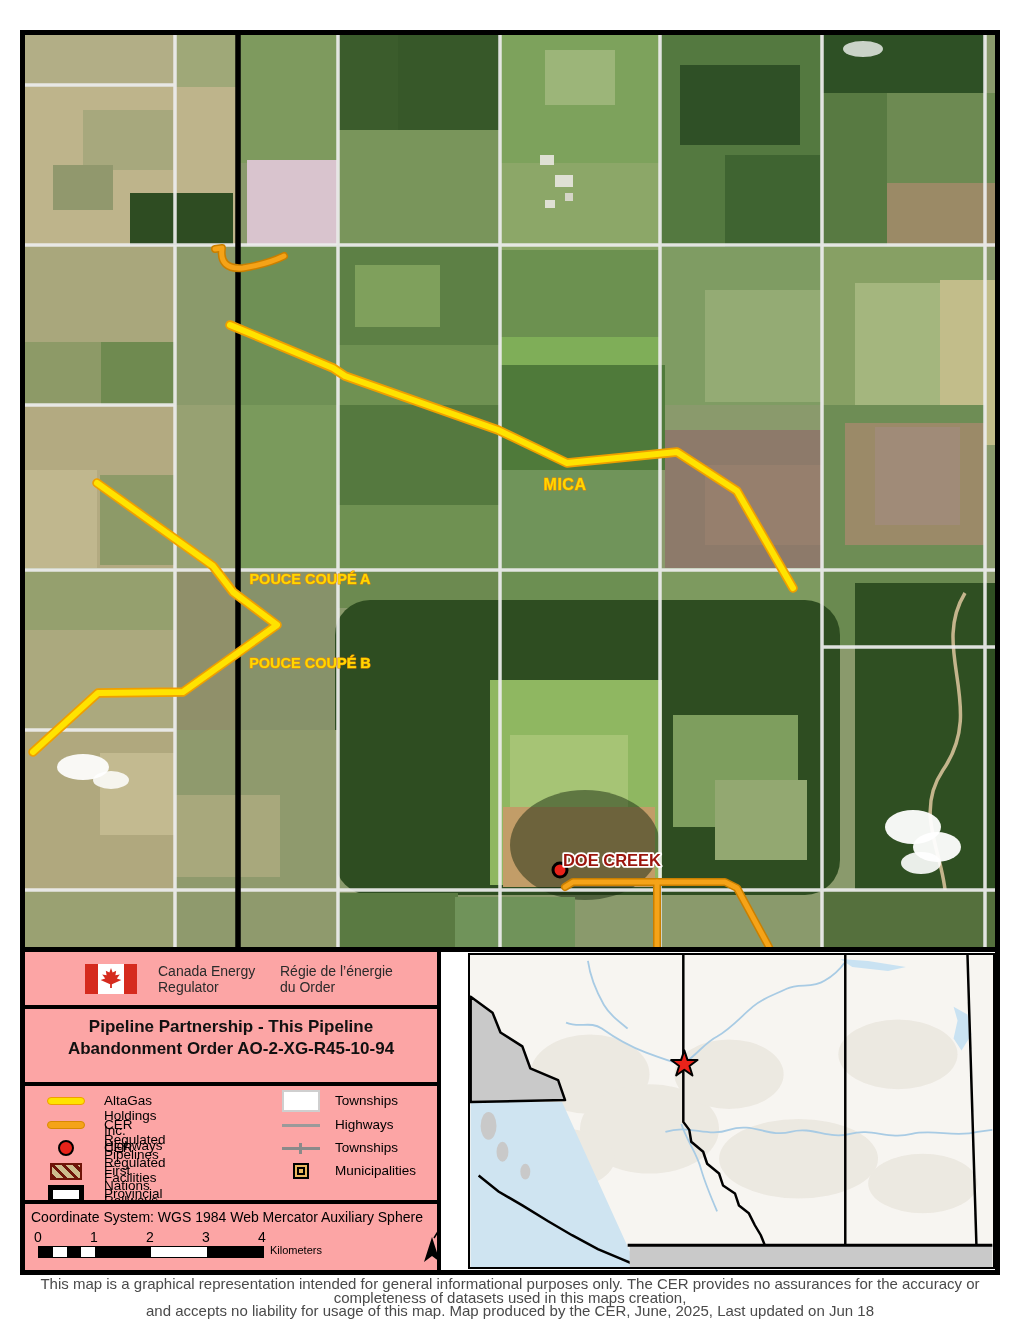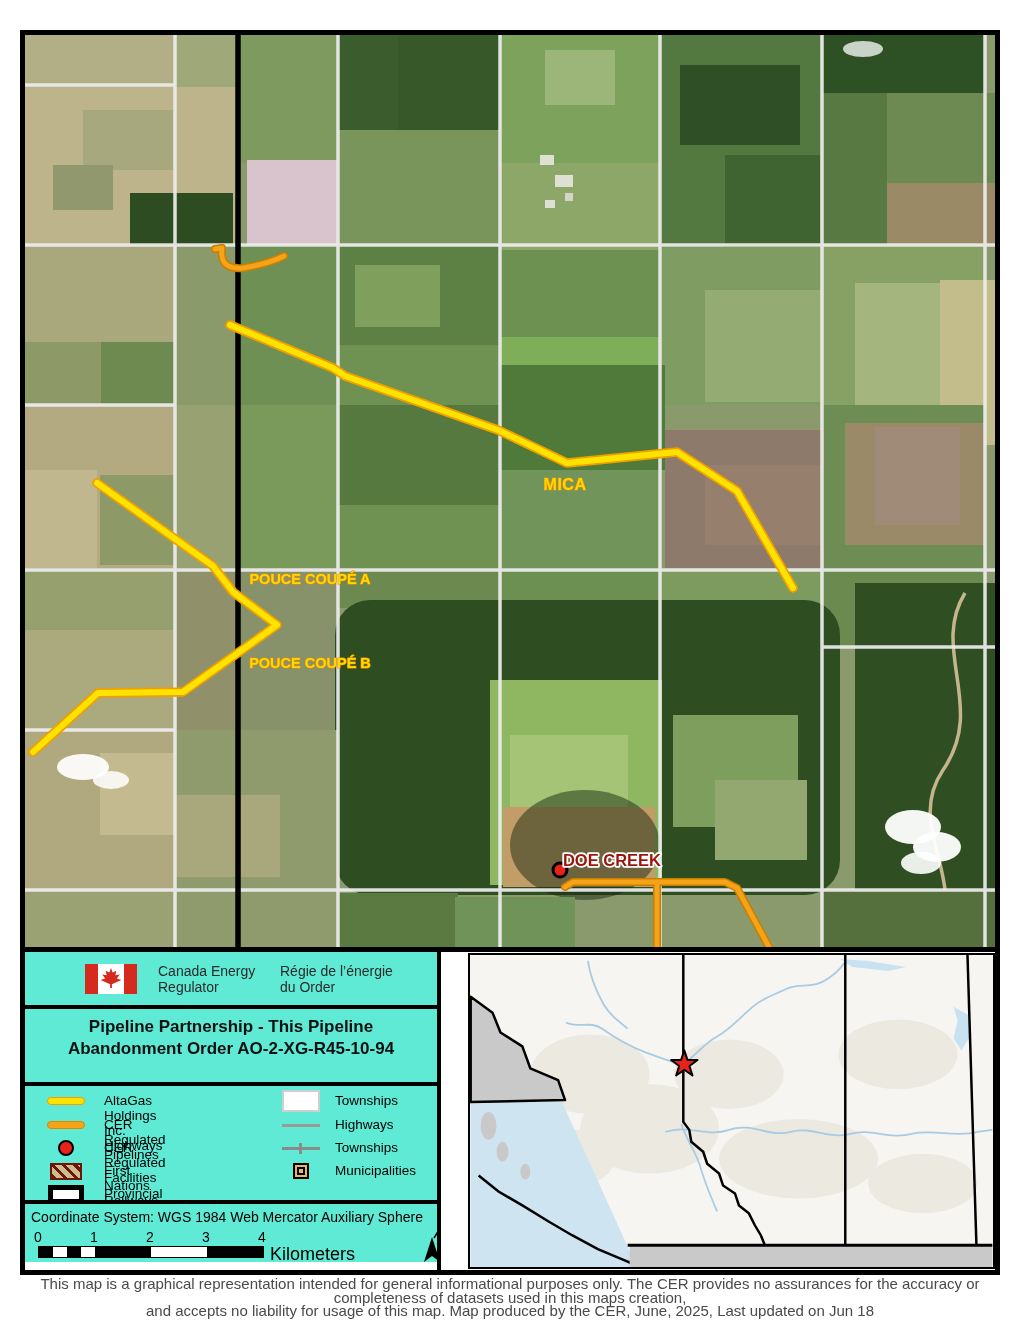--- a/index.html
+++ b/index.html
@@ -2,25 +2,25 @@
 <html><head>
 <meta charset="utf-8">
 <style>
   html,body{margin:0;padding:0;background:#fff;}
   .sheet{position:relative;width:1020px;height:1320px;background:#fff;
          font-family:"Liberation Sans",sans-serif;overflow:hidden;}
   .frame{position:absolute;left:20px;top:30px;width:970px;height:1235px;border:5px solid #000;}
   .map{position:absolute;left:0;top:0;width:970px;height:912px;overflow:hidden;border-bottom:5px solid #000;background:#8a9a6c;}
   .panel{position:absolute;left:0;top:917px;width:970px;height:318px;background:#fff;}
   .leftcol{position:absolute;left:0;top:0;width:412px;height:318px;border-right:4px solid #000;background:#fff;}
-  .box{position:absolute;left:0;width:412px;background:#5eead4;}
+  .box{position:absolute;left:0;width:412px;background:#fca5a5;}
   .logo-box{top:0;height:53px;border-bottom:4px solid #000;}
   .title-box{top:57px;height:73px;border-bottom:4px solid #000;}
   .legend-box{top:134px;height:114px;border-bottom:4px solid #000;}
-  .coord-box{top:252px;height:58px;}
+  .coord-box{top:252px;height:66px;}
   .flag{position:absolute;left:60px;top:12px;}
   .agency{position:absolute;top:11px;font-size:14px;line-height:16px;color:#2b2b2b;white-space:pre-line;}
   .agency.en{left:133px;}
   .agency.fr{left:255px;}
   .maptitle{padding-top:7px;text-align:center;font-weight:bold;font-size:17px;line-height:22px;color:#111;}
   .lrow{position:absolute;height:22px;}
   .licon{position:absolute;left:13px;width:56px;height:22px;display:flex;align-items:center;justify-content:center;}
   .licon-r{position:absolute;left:248px;width:56px;height:22px;display:flex;align-items:center;justify-content:center;}
   .llabel{position:absolute;left:79px;top:3px;font-size:13.5px;color:#000;}
   .llabel-r{position:absolute;left:310px;top:3px;font-size:13.5px;color:#000;}
@@ -34,21 +34,21 @@
   .sym-hwy{width:38px;height:3px;background:#9a9a9a;}
   .sym-rail{position:relative;width:38px;height:3px;background:#8a8a8a;}
   .sym-rail::after{content:"";position:absolute;left:17px;top:-4px;width:2.5px;height:11px;background:#8a8a8a;}
   .sym-muni{width:12px;height:12px;border:2.5px solid #000;background:#eab75e;display:flex;align-items:center;justify-content:center;}
   .sym-muni-inner{width:4px;height:4px;border:2px solid #000;background:#eab75e;}
   .coordtext{position:absolute;left:6px;top:5px;font-size:14px;color:#000;}
   .ticks{position:absolute;left:0;top:25px;width:412px;height:15px;}
   .ticks span{position:absolute;width:20px;text-align:center;font-size:14px;color:#000;}
   .sbar{position:absolute;left:13px;top:42px;width:224px;height:10px;border:1.5px solid #000;display:flex;}
   .sbar div{height:100%;}
-  .kms{position:absolute;left:245px;top:40px;font-size:18px;color:#000;}
+  .kms{position:absolute;left:245px;top:40px;font-size:11px;color:#000;}
   .north{position:absolute;left:398px;top:24px;}
   .inset{position:absolute;left:443px;top:1px;width:523px;height:312px;border:2px solid #000;background:#f7f5f1;overflow:hidden;}
   .footer{position:absolute;left:20px;top:1277px;width:980px;text-align:center;font-size:15px;line-height:13.5px;color:#4a4a4a;}
 </style>
 </head>
 <body>
 
 <div class="sheet">
   <div class="frame">
 

